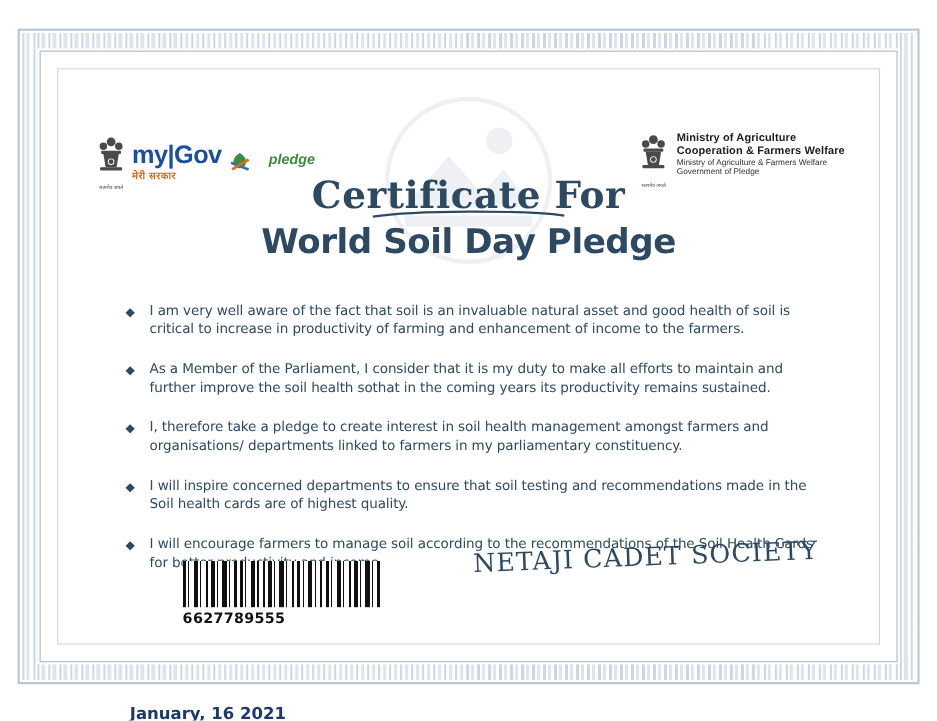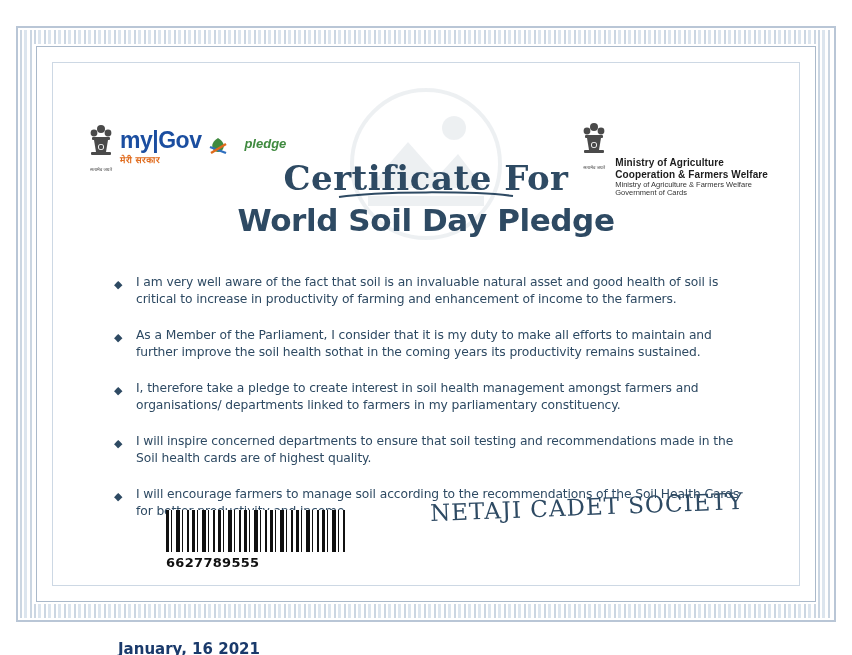--- a/index.html
+++ b/index.html
@@ -147,21 +147,20 @@
   .logo-right {
     position: absolute;
     right: 32px;
     top: 58px;
     display: flex;
     align-items: flex-start;
     gap: 8px;
   }
   .moa-text {
     line-height: 1.18;
-    margin-top: 37px;
   }
   .moa-title {
     font-size: 10px;
     font-weight: bold;
     color: #1c1c1c;
     letter-spacing: .1px;
   }
   .moa-sub {
     font-size: 7.5px;
     color: #333;
@@ -346,21 +345,21 @@
             <circle cx="13" cy="25" r="3" fill="#fff"></circle>
             <circle cx="13" cy="25" r="2.2" fill="#4a4a4a"></circle>
           </g>
         </svg>
         <div class="emblem-cap">सत्यमेव जयते</div>
       </div>
       <div class="moa-text">
         <div class="moa-title">Ministry of Agriculture</div>
         <div class="moa-title">Cooperation &amp; Farmers Welfare</div>
         <div class="moa-sub">Ministry of Agriculture &amp; Farmers Welfare</div>
-        <div class="moa-sub">Government of Cards</div>
+        <div class="moa-sub">Government of Pledge</div>
       </div>
     </div>
 
     <div class="cert-for">
       <span>Certificate For</span>
       <svg class="underline" viewBox="0 0 178 10">
         <path d="M2 7 C40 1 138 1 176 6" stroke="#2e4a63" stroke-width="2" fill="none"></path>
       </svg>
     </div>
     <div class="cert-title">World Soil Day Pledge</div>

